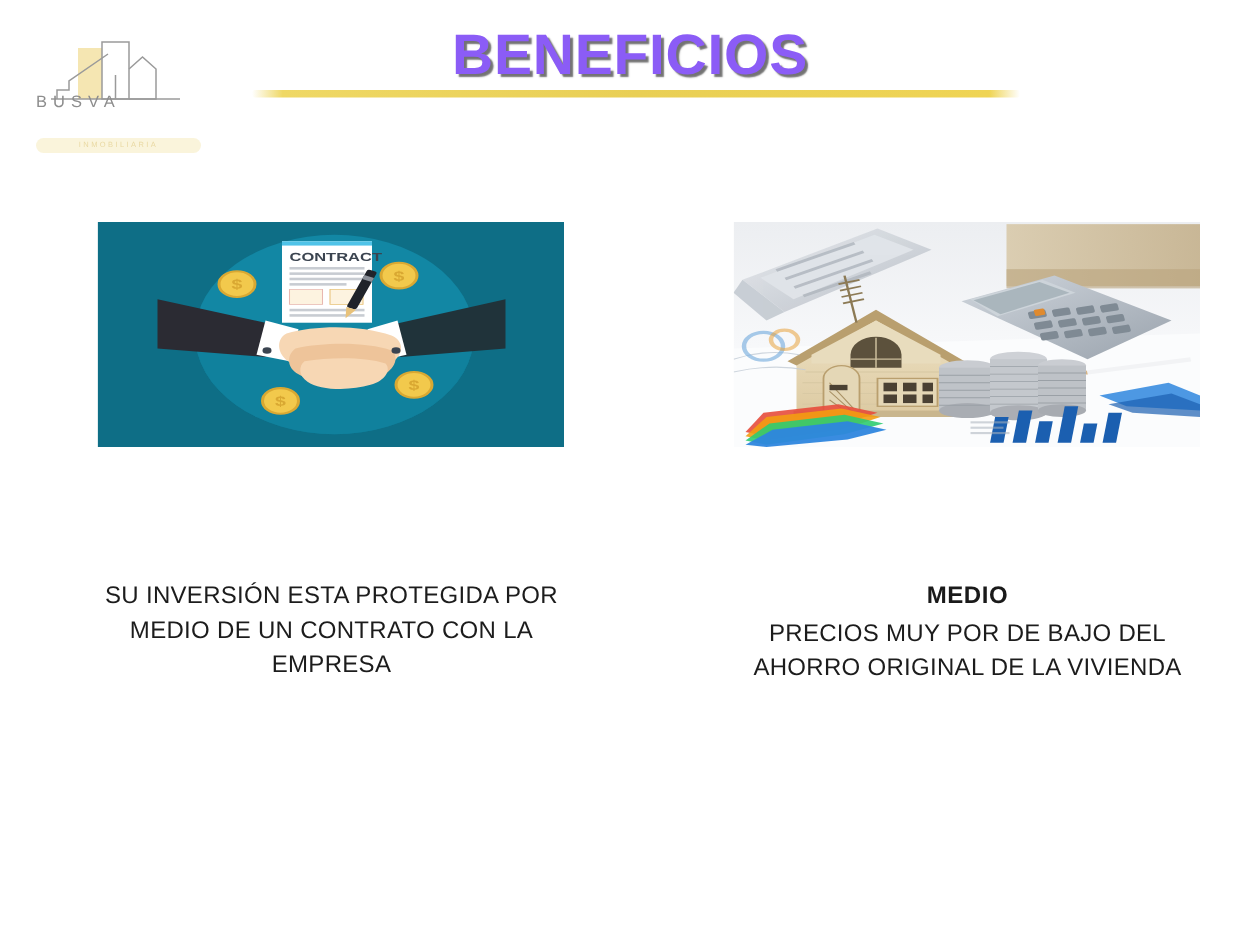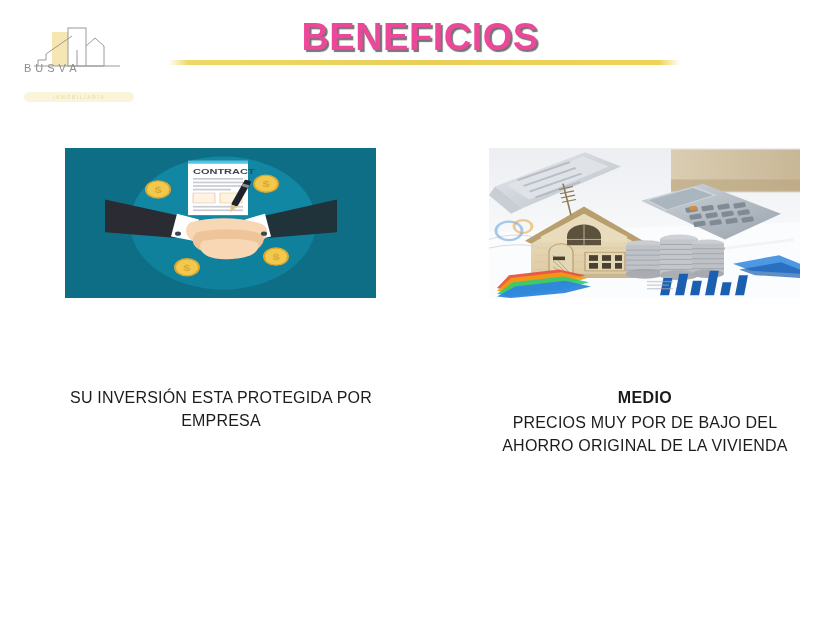--- a/index.html
+++ b/index.html
@@ -58,21 +58,21 @@
   
   .title {
     position: absolute;
     left: 0;
     top: 16px;
     width: 840px;
     text-align: center;
     font-size: 38px;
     font-weight: bold;
     letter-spacing: 0.5px;
-    color: #ec4899;
+    color: #8b5cf6;
     text-shadow: 2px 2px 1px rgba(90,90,90,0.85);
   }
   .title-rule {
     position: absolute;
     left: 168px;
     top: 60px;
     width: 512px;
     height: 5px;
     background: linear-gradient(to right, #ffffff 0%, #efd865 4%, #e9cf55 50%, #efd454 96%, #ffffff 100%);
     border-radius: 2px;
@@ -205,20 +205,21 @@
       </g>
       <g>
         <circle cx="211" cy="152" r="12" fill="#f2c94c" stroke="#d9a832" stroke-width="2"></circle>
         <text x="211" y="157" text-anchor="middle" font-family="&quot;Liberation Sans&quot;, sans-serif" font-size="13" font-weight="bold" fill="#d9a832">$</text>
       </g>
     </svg>
   </div>
 
   <div class="caption cap-left">
     <div class="cap-body">SU INVERSIÓN ESTA PROTEGIDA POR</div>
+    <div class="cap-body">MEDIO DE UN CONTRATO CON LA</div>
     <div class="cap-body">EMPRESA</div>
   </div>
 </div>
 
 <div class="col col-right">
 
   <div class="media">
     <svg class="photo" viewBox="0 0 311 210" preserveAspectRatio="none" aria-hidden="true">
       <defs>
         <linearGradient id="bgTop" x1="0" y1="0" x2="0" y2="1">

